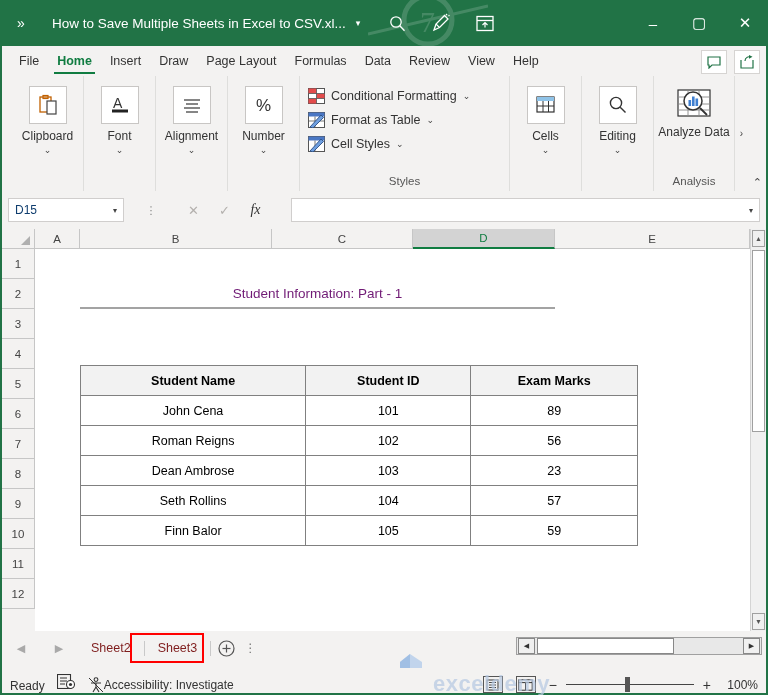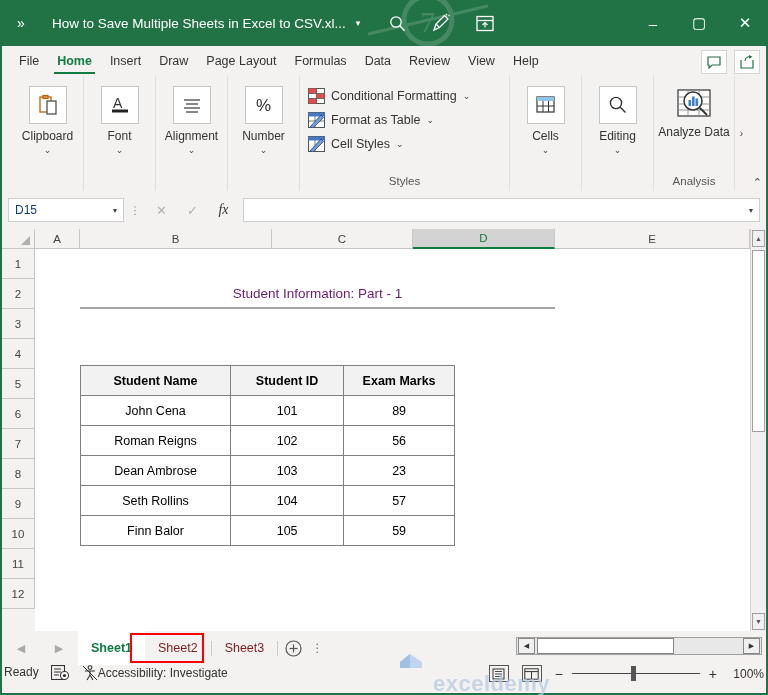--- a/index.html
+++ b/index.html
@@ -129,21 +129,21 @@
     font-size: 11px; color: #444;
   }
 
   
   .fbar {
     flex: 0 0 38px; height: 38px;
     background: #f3f2f1;
     border-left: 2px solid #217346;
     border-right: 2px solid #217346;
     display: flex; align-items: center;
-    padding: 0 6px; gap: 4px;
+    padding: 0 6px; gap: 20px;
   }
   .namebox {
     width: 116px; height: 24px; background: #ffffff;
     border: 1px solid #d0cecd;
     display: flex; align-items: center; justify-content: space-between;
     padding: 0 6px; font-size: 12px; color: #0f3d6e;
   }
   .nb-caret { font-size: 8px; color: #444; }
   .fb-dots { width: 14px; text-align: center; color: #888; font-size: 11px; letter-spacing: 0; }
   .fb-btns {
@@ -215,21 +215,21 @@
   .ws-title {
     position: absolute; left: 45px; top: 30px;
     width: 475px; height: 30px;
     display: flex; align-items: center; justify-content: center;
     font-size: 13.5px; font-weight: normal; color: #701a75;
     border-bottom: 2px solid #a3a3a3;
     background: #ffffff;
   }
   .ws-table {
     position: absolute; left: 45px; top: 116px;
-    width: 375px;
+    width: 558px;
     border-collapse: collapse;
   }
   .ws-table td, .ws-table th {
     border: 1px solid #808080;
     height: 30px; font-size: 12.5px;
     text-align: center; color: #000;
     background: #ffffff;
   }
   .ws-table th { font-weight: bold; background: #f2f2f2; }
   .ws-table td.c0, .ws-table th.c0 { width: 192px; }
@@ -299,22 +299,22 @@
     border: 1px solid #888; margin-left: 1px;
   }
 
   
   .statusbar {
     flex: 0 0 30px; height: 30px;
     background: #f3f2f1;
     border-left: 2px solid #217346;
     border-right: 2px solid #217346;
     border-bottom: 2px solid #217346;
-    display: flex; align-items: flex-start;
-    padding: 0 2px; gap: 12px;
+    display: flex; align-items: flex-end;
+    padding: 0 8px; gap: 12px;
     position: relative;
   }
   .sb-text { font-size: 12px; color: #333; }
   .sb-right {
     margin-left: auto; display: flex; align-items: center; gap: 13px;
   }
   .sb-viewbtn {
     width: 20px; height: 17px; border: 1px solid #555;
     display: flex; align-items: center; justify-content: center;
   }
@@ -646,21 +646,20 @@
       </div>
     </div>
   </div>
 
   <div class="tabbar">
     <div class="tab-navs">
       <div class="tab-nav">◀</div>
       <div class="tab-nav">▶</div>
     </div>
     <div class="sheet-tabs">
-      <div class="sheet-tab active">Sheet1</div>
       <div class="sheet-tab">Sheet2</div>
       <div class="tab-sep"></div>
       <div class="sheet-tab">Sheet3</div>
       <div class="tab-sep"></div>
       <div class="addsheet">
         <svg width="17" height="17" viewBox="0 0 17 17">
             <circle cx="8.5" cy="8.5" r="7.5" fill="none" stroke="#555" stroke-width="1.2"></circle>
             <line x1="8.5" y1="4.5" x2="8.5" y2="12.5" stroke="#555" stroke-width="1.2"></line>
             <line x1="4.5" y1="8.5" x2="12.5" y2="8.5" stroke="#555" stroke-width="1.2"></line>
           </svg>

